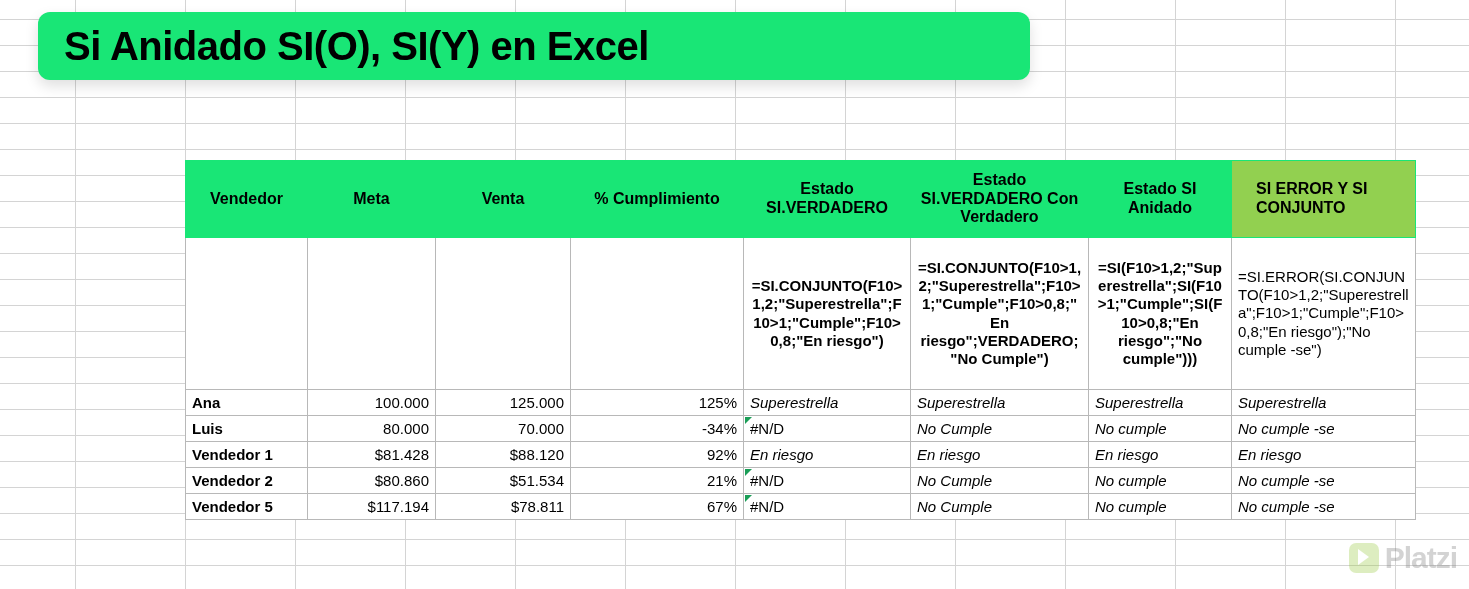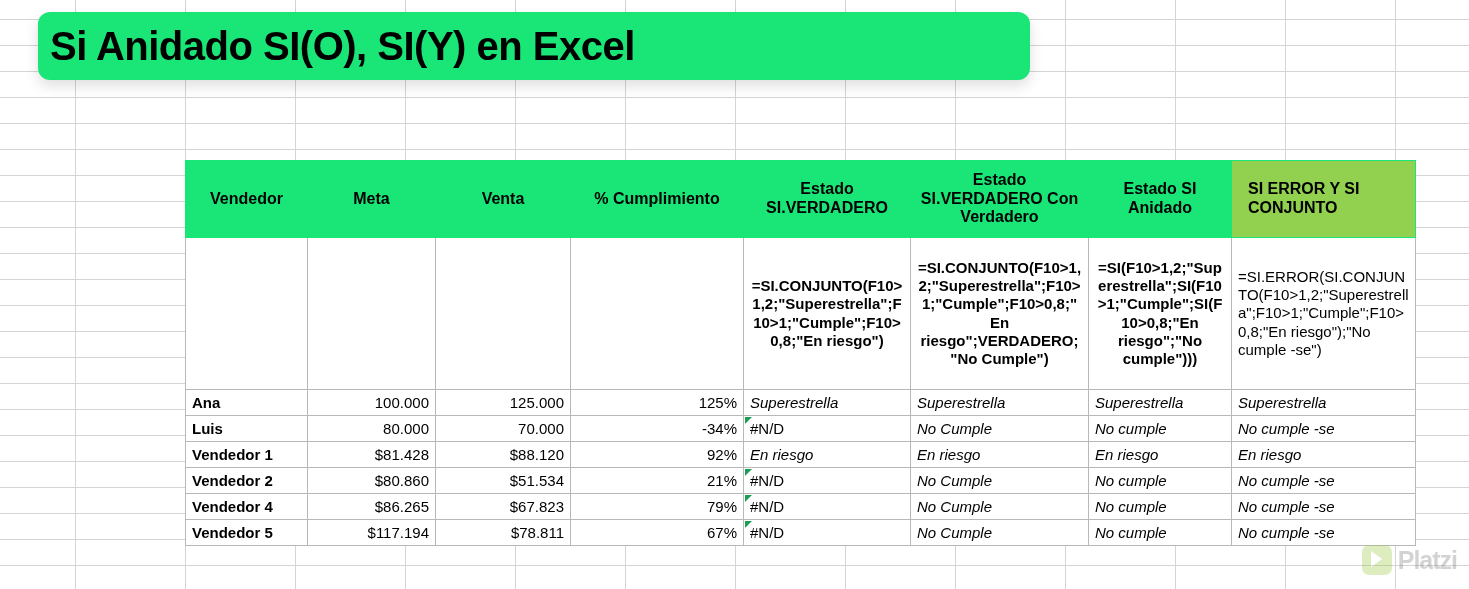--- a/index.html
+++ b/index.html
@@ -31,21 +31,21 @@
   #title-banner {
     position: absolute;
     left: 38px;
     top: 12px;
     width: 992px;
     height: 68px;
     background: #19e676;
     border-radius: 12px;
     display: flex;
     align-items: center;
-    padding-left: 12px;
+    padding-left: 26px;
     box-sizing: border-box;
     box-shadow: 0 6px 14px rgba(0,0,0,0.13);
   }
   #title-banner .title-text {
     font-size: 40px;
     font-weight: bold;
     letter-spacing: -0.5px;
     color: #000;
     white-space: nowrap;
   }
@@ -84,21 +84,21 @@
     font-weight: bold;
     text-align: center;
     height: 77px;
     font-size: 16px;
     line-height: 1.18;
     border-color: #19e676;
   }
   #data-table thead th.hdr-last {
     background: #92d050;
     text-align: left;
-    padding-left: 16px;
+    padding-left: 24px;
   }
 
   
   tr.formula-row td {
     height: 152px;
     vertical-align: middle;
     font-size: 11.5px;
     font-weight: bold;
     line-height: 1.22;
     text-align: center;
@@ -155,21 +155,21 @@
   #watermark .wm-mark::after {
     content: "";
     position: absolute;
     left: 9px; top: 6px;
     width: 0; height: 0;
     border-left: 11px solid #ffffff;
     border-top: 8px solid transparent;
     border-bottom: 8px solid transparent;
   }
   #watermark .wm-text {
-    font-size: 25px;
+    font-size: 30px;
     font-weight: bold;
     color: #7a7a7a;
     letter-spacing: -1px;
   }
 </style>
 </head>
 <body>
 
 <div id="sheet-grid"></div>
 
@@ -251,30 +251,20 @@
       <td class="num-cell">$80.860</td>
       <td class="num-cell">$51.534</td>
       <td class="pct-cell">21%</td>
       <td class="center-cell has-flag"><span class="err-flag"></span><span>#N/D</span></td>
       <td class="text-cell">No Cumple</td>
       <td class="text-cell">No cumple</td>
       <td class="text-cell">No cumple -se</td>
     </tr>
 
 
-    <tr class="data-row">
-      <td class="name-cell">Vendedor 4</td>
-      <td class="num-cell">$86.265</td>
-      <td class="num-cell">$67.823</td>
-      <td class="pct-cell">79%</td>
-      <td class="center-cell has-flag"><span class="err-flag"></span><span>#N/D</span></td>
-      <td class="text-cell">No Cumple</td>
-      <td class="text-cell">No cumple</td>
-      <td class="text-cell">No cumple -se</td>
-    </tr>
 
     <tr class="data-row">
       <td class="name-cell">Vendedor 5</td>
       <td class="num-cell">$117.194</td>
       <td class="num-cell">$78.811</td>
       <td class="pct-cell">67%</td>
       <td class="center-cell has-flag"><span class="err-flag"></span><span>#N/D</span></td>
       <td class="text-cell">No Cumple</td>
       <td class="text-cell">No cumple</td>
       <td class="text-cell">No cumple -se</td>

